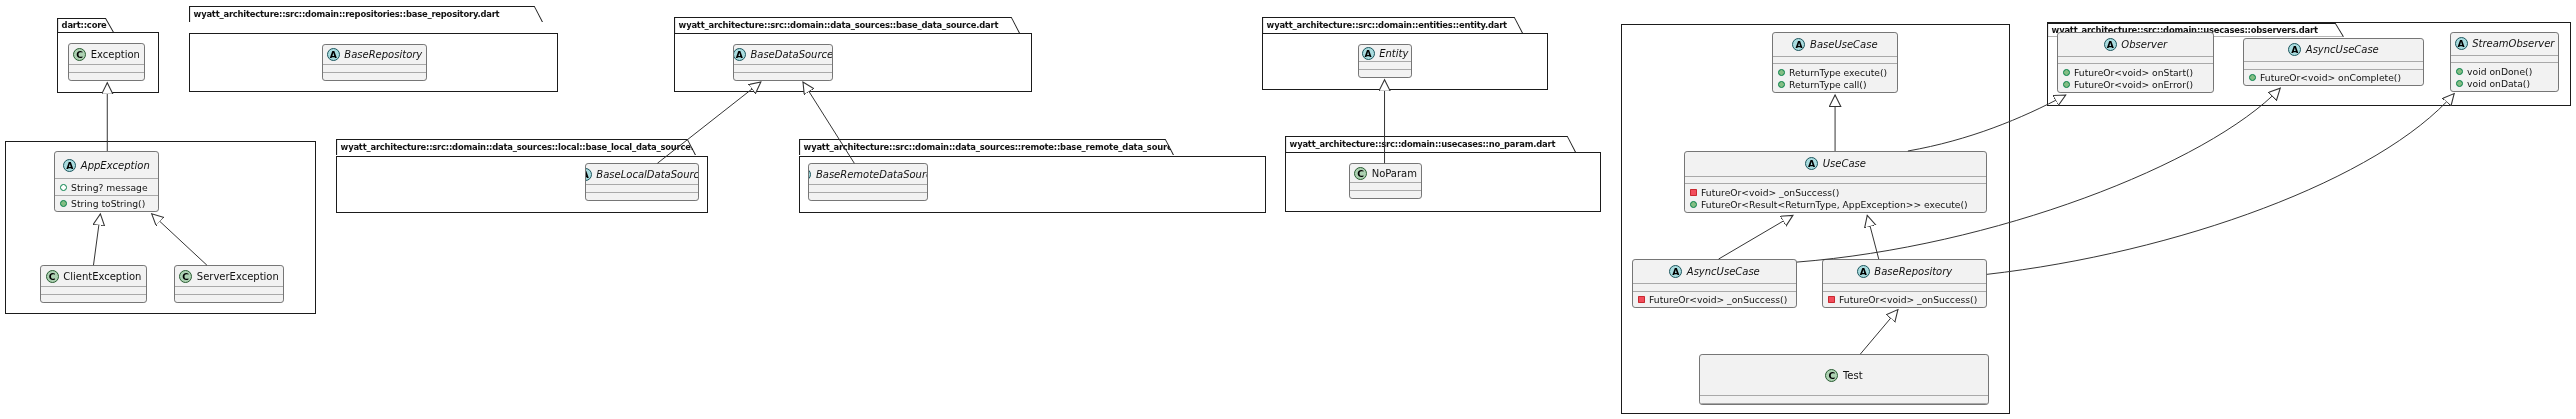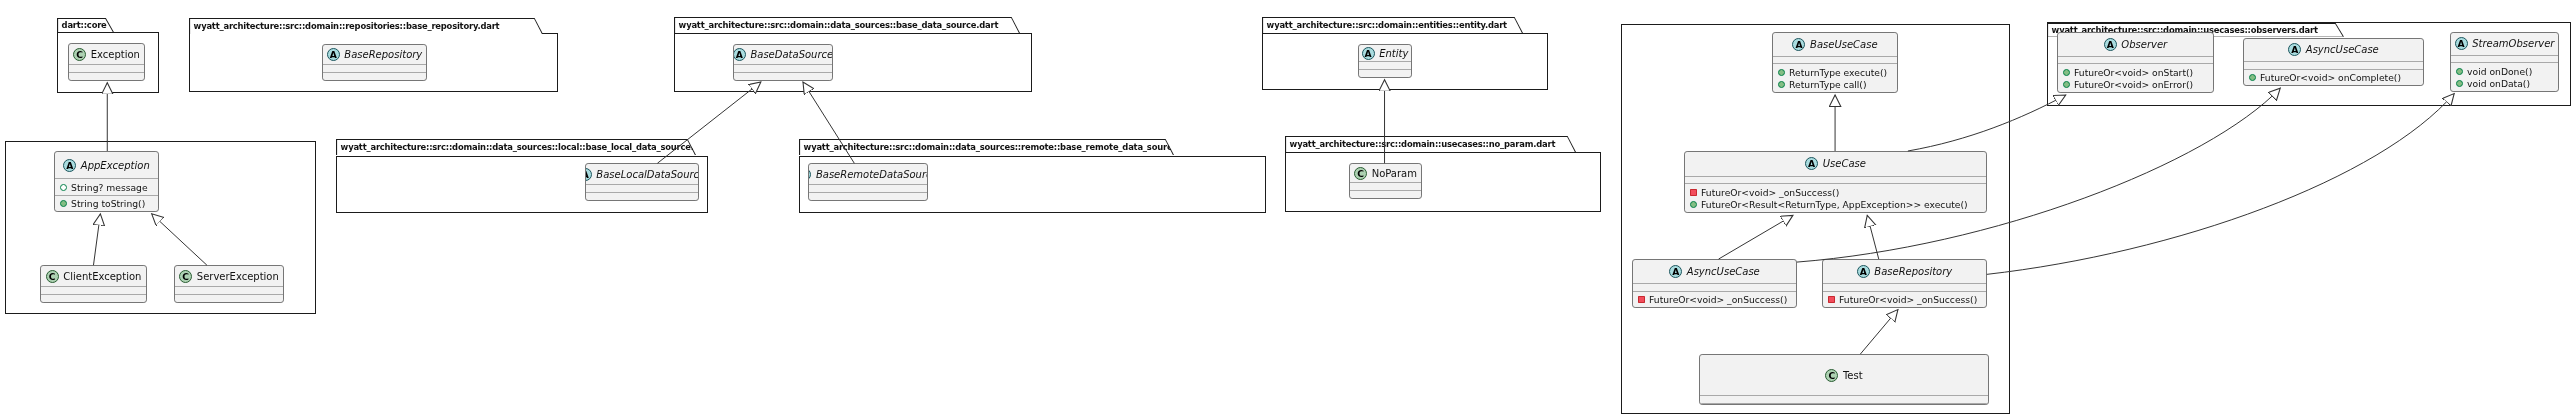--- a/index.html
+++ b/index.html
@@ -29,21 +29,21 @@
 <body>
 
 <div id="diagram">
     <div class="pkg-body" style="left: 57px; top: 32px; width: 102px; height: 61px;"></div>
     <div class="pkg-tab" style="left: 57px; top: 17.6px; width: 57px; height: 14.6px;">
       <div class="pkg-tab-fill"></div>
       <div class="pkg-label">dart::core</div>
     </div>
     <div class="pkg-body" style="left: 5.4px; top: 141px; width: 311px; height: 173px;"></div>
     <div class="pkg-body" style="left: 189px; top: 33px; width: 369px; height: 59px;"></div>
-    <div class="pkg-tab" style="left: 189px; top: 18px; width: 354px; height: 16px;">
+    <div class="pkg-tab" style="left: 189px; top: 6px; width: 354px; height: 16px;">
       <div class="pkg-tab-fill"></div>
       <div class="pkg-label">wyatt_architecture::src::domain::repositories::base_repository.dart</div>
     </div>
     <div class="pkg-body" style="left: 674px; top: 33px; width: 358px; height: 59px;"></div>
     <div class="pkg-tab" style="left: 674px; top: 17px; width: 346px; height: 16px;">
       <div class="pkg-tab-fill"></div>
       <div class="pkg-label">wyatt_architecture::src::domain::data_sources::base_data_source.dart</div>
     </div>
     <div class="pkg-body" style="left: 336px; top: 156px; width: 372px; height: 57px;"></div>
     <div class="pkg-tab" style="left: 336px; top: 139px; width: 360px; height: 16px;">

